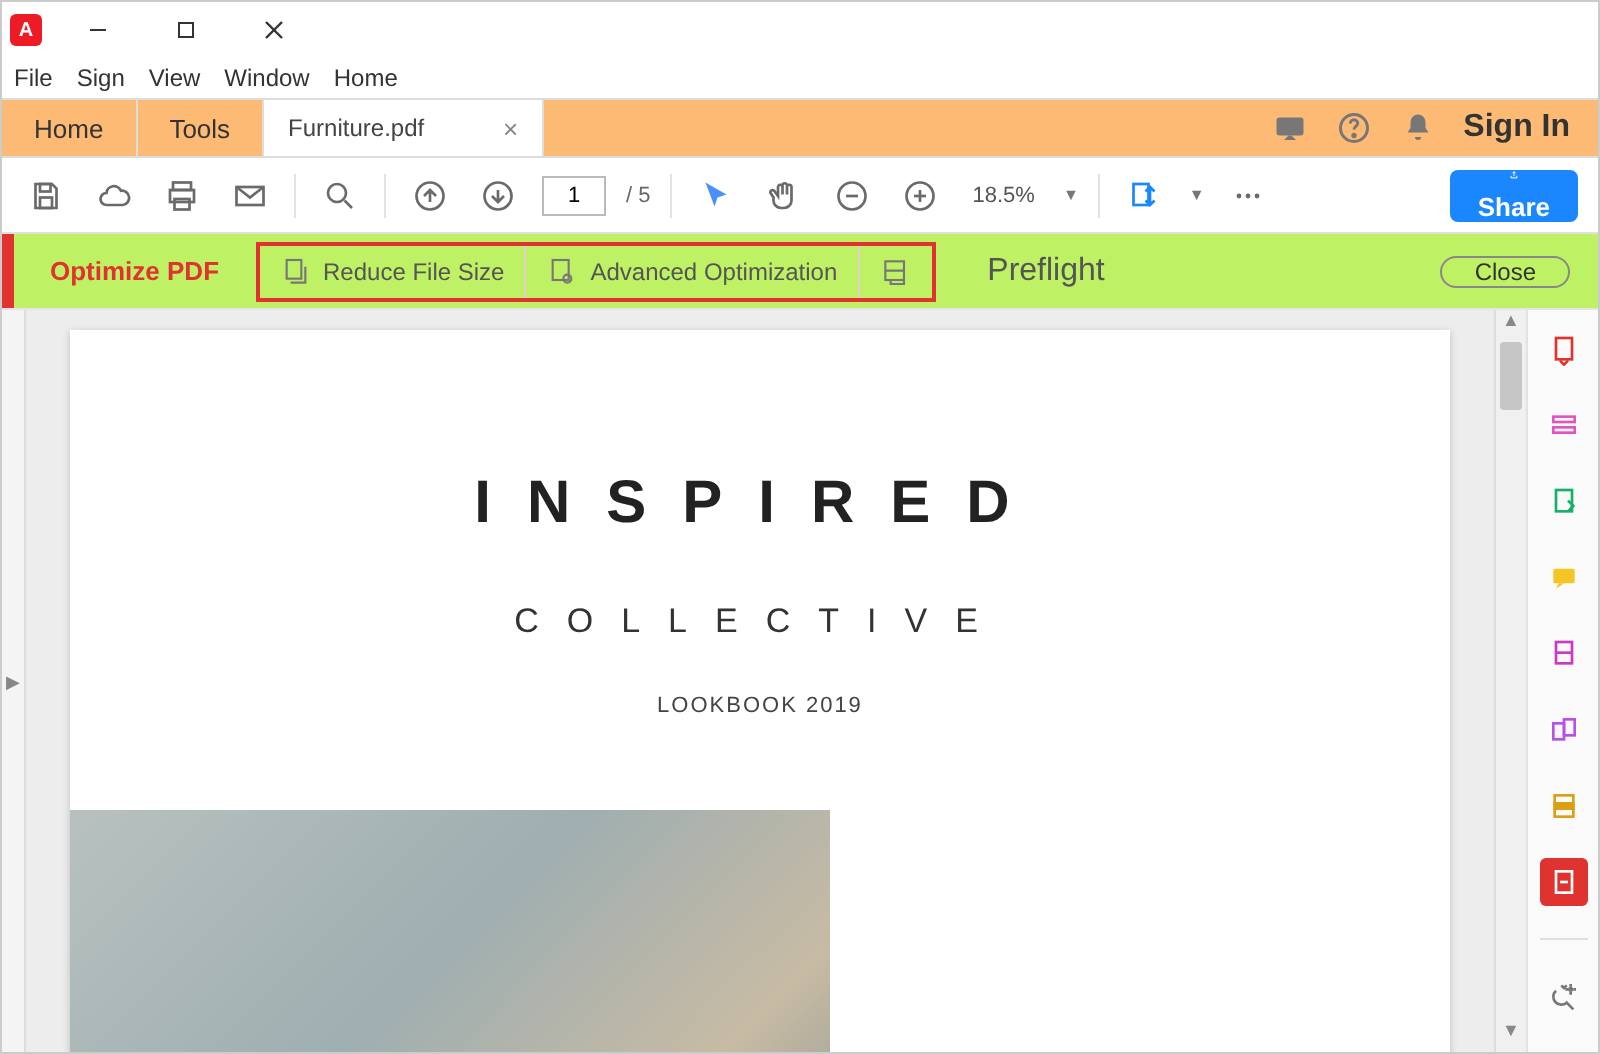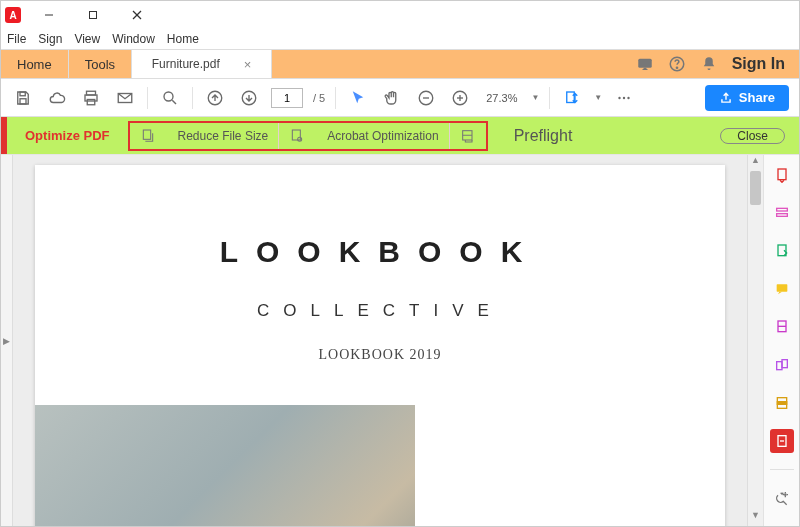--- a/index.html
+++ b/index.html
@@ -13,58 +13,58 @@
 .winbtn { width: 44px; height: 28px; display: flex; align-items: center; justify-content: center; color: #333; }
 .winbtn svg { width: 10px; height: 10px; }
 
 
 .menubar { height: 20px; display: flex; align-items: center; padding: 0 6px; font-size: 12px; color: #333; gap: 12px; }
 .menubar span { cursor: default; }
 
 
 .tabsrow { height: 30px; background: #fdba74; border-top: 1px solid #ddd; border-bottom: 1px solid #ddd; display: flex; align-items: stretch; }
 .hometab, .toolstab { padding: 0 16px; display: flex; align-items: center; font-size: 13px; color: #333; border-right: 1px solid #ddd; }
-.doctab { background: #fff; border-right: 1px solid #ddd; padding: 0 12px; display: flex; align-items: center; font-size: 12px; color: #444; gap: 24px; min-width: 140px; justify-content: center; }
+.doctab { background: #fff; border-right: 1px solid #ddd; padding: 0 12px; display: flex; align-items: center; font-size: 12px; color: #444; gap: 24px; min-width: 140px; justify-content: space-between; }
 .doctab .x { color: #888; font-size: 13px; }
 .tabsrow .spacer { flex: 1; }
 .tabright { display: flex; align-items: center; gap: 14px; padding-right: 14px; }
 .tabright .ico { width: 18px; height: 18px; color: #777; display:flex; align-items:center; justify-content:center; }
 .signin { font-size: 16px; font-weight: 600; color: #333; }
 
 
 .toolbar { height: 38px; border-bottom: 1px solid #e0e0e0; display: flex; align-items: center; padding: 0 10px; gap: 10px; background: #fff; }
 .toolbtn { width: 24px; height: 24px; color: #6a6a6a; display: flex; align-items: center; justify-content: center; }
 .toolbtn svg { width: 18px; height: 18px; }
 .sep { width: 1px; height: 22px; background: #e3e3e3; }
 .pagefield { width: 32px; height: 20px; border: 1px solid #bbb; font-size: 11px; text-align: center; }
 .pagetotal { font-size: 11px; color: #666; }
 .zoomval { font-size: 11px; color: #555; border: 1px solid transparent; padding: 2px 3px; }
 .zoomcaret { font-size: 8px; color: #777; }
-.sharebtn { margin-left: auto; background: #1a87ff; color: #fff; border-radius: 4px; height: 26px; padding: 0 14px; display: flex; align-items: center; gap: 6px; font-size: 13px; font-weight: 600; }
+.sharebtn { margin-left: auto; background: #1a87ff; color: #fff; border-radius: 4px; height: 26px; padding: 0 14px; display: flex; align-items: center; gap: 6px; font-size: 13px; font-weight: 600; flex-direction: column; }
 .sharebtn svg { width: 14px; height: 14px; }
 
 
 .optrow { height: 38px; border-bottom: 1px solid #e5e5e5; display: flex; align-items: center; padding-right: 14px; background: #bef264; }
 .optrow .redbar { width: 6px; height: 100%; background: #e0322f; }
 .optlabel { color: #e0322f; font-size: 13px; font-weight: 600; padding: 0 18px; }
 .optgroup { display: flex; align-items: center; gap: 0; border: 2px solid #e0322f; height: 30px; }
-.optitem { display: flex; align-items: center; gap: 22px; font-size: 12px; color: #555; padding: 0 10px; height: 100%; }
+.optitem { display: flex; align-items: center; gap: 6px; font-size: 12px; color: #555; padding: 0 10px; height: 100%; }
 .optitem + .optitem { border-left: 1px solid #e5cfcf; }
 .optitem .mi { width: 16px; height: 16px; color: #777; display:flex;align-items:center;justify-content:center; }
 .preflight { display: flex; align-items: center; gap: 6px; font-size: 16px; color: #555; margin-left: 20px; }
 .closebtn { margin-left: auto; border: 1px solid #888; border-radius: 14px; height: 16px; padding: 0 16px; font-size: 12px; color: #333; display: flex; align-items: center; }
 
 
 .main { position: absolute; top: 154px; bottom: 0; left: 0; right: 0; display: flex; background: #ededed; }
 .leftgutter { width: 12px; background: #f4f4f4; border-right: 1px solid #ddd; display:flex; align-items:center; justify-content:center; color:#888; font-size:9px; }
 .docarea { flex: 1; position: relative; overflow: hidden; background: #ededed; }
 .page { position: absolute; left: 22px; top: 10px; width: 690px; height: 900px; background: #fff; box-shadow: 0 1px 4px rgba(0,0,0,.2); }
 .pgtitle { text-align: center; margin-top: 70px; font-size: 30px; letter-spacing: 18px; font-weight: 800; color: #222; }
 .pgsub { text-align: center; margin-top: 32px; font-size: 17px; letter-spacing: 14px; font-weight: 500; color: #333; }
-.pglook { text-align: center; margin-top: 26px; font-size: 14px; letter-spacing: 1px; color: #444; font-family: Liberation Serif, serif; }
+.pglook { text-align: center; margin-top: 26px; font-size: 11px; letter-spacing: 1px; color: #444; font-family: Liberation Sans, sans-serif; }
 .pgimg { position: absolute; left: 0; top: 240px; width: 380px; height: 260px; background: linear-gradient(135deg,#b8c1bf 0%,#9faeb1 40%,#c7bba4 70%,#7a8788 100%); }
 .pginspired { position: absolute; right: 40px; top: 360px; font-size: 18px; font-weight: 800; letter-spacing: 1px; color: #222; }
 .vscroll { width: 16px; background: #f0f0f0; border-left: 1px solid #ddd; position: relative; }
 .vscroll .up, .vscroll .dn { height: 16px; text-align: center; font-size: 9px; color: #888; }
 .vscroll .thumb { position: absolute; top: 16px; left: 2px; right: 2px; height: 34px; background: #c6c6c6; border-radius: 2px; }
 
 
 .rail { width: 36px; background: #fafafa; border-left: 1px solid #e2e2e2; display: flex; flex-direction: column; align-items: center; padding-top: 8px; gap: 14px; }
 .railbtn { width: 24px; height: 24px; display: flex; align-items: center; justify-content: center; }
 .railbtn.active { background: #e0322f; border-radius: 3px; }
@@ -202,21 +202,21 @@
         <line x1="8" y1="12" x2="16" y2="12"></line>
       </svg>
     </div>
   <div class="toolbtn">
       <svg viewBox="0 0 24 24" fill="none" stroke="currentColor" stroke-width="1.8">
         <circle cx="12" cy="12" r="9"></circle>
         <line x1="8" y1="12" x2="16" y2="12"></line>
         <line x1="12" y1="8" x2="12" y2="16"></line>
       </svg>
     </div>
-  <span class="zoomval">27.3%</span>
+  <span class="zoomval">18.5%</span>
   <span class="zoomcaret">▼</span>
   <div class="sep"></div>
   <div class="toolbtn" style="color:#1a87ff">
       <svg viewBox="0 0 24 24" fill="none" stroke="currentColor" stroke-width="1.8">
         <rect x="5" y="4" width="10" height="14"></rect>
         <path d="M18 6v12M15 9l3-3 3 3M15 15l3 3 3-3" transform="translate(-2 0)"></path>
       </svg>
     </div>
   <span class="zoomcaret">▼</span>
   <div class="toolbtn">
@@ -247,21 +247,21 @@
         </span>
       <span>Reduce File Size</span>
     </div>
     <div class="optitem">
       <span class="mi">
           <svg viewBox="0 0 24 24" fill="none" stroke="currentColor" stroke-width="1.6">
             <rect x="5" y="3" width="12" height="15"></rect>
             <circle cx="16" cy="17" r="3"></circle>
           </svg>
         </span>
-      <span>Acrobat Optimization</span>
+      <span>Advanced Optimization</span>
     </div>
     <div class="optitem">
       <span class="mi">
           <svg viewBox="0 0 24 24" fill="none" stroke="currentColor" stroke-width="1.6">
             <rect x="4" y="4" width="14" height="14"></rect>
             <path d="M4 11h14M8 18v3h10v-3"></path>
           </svg>
         </span>
     </div>
   </div>
@@ -273,21 +273,21 @@
         </svg></span>
     <span>Preflight</span>
   </div>
   <div class="closebtn">Close</div>
 </div>
 
 <div class="main">
   <div class="leftgutter">▶</div>
   <div class="docarea">
     <div class="page">
-      <div class="pgtitle">LOOKBOOK</div>
+      <div class="pgtitle">INSPIRED</div>
       <div class="pgsub">COLLECTIVE</div>
       <div class="pglook">LOOKBOOK 2019</div>
       <div class="pgimg"></div>
       <div class="pginspired">INSPIRED BY</div>
     </div>
   </div>
   <div class="vscroll">
     <div class="up">▲</div>
     <div class="thumb"></div>
     <div class="dn" style="position:absolute;bottom:0;width:100%">▼</div>

